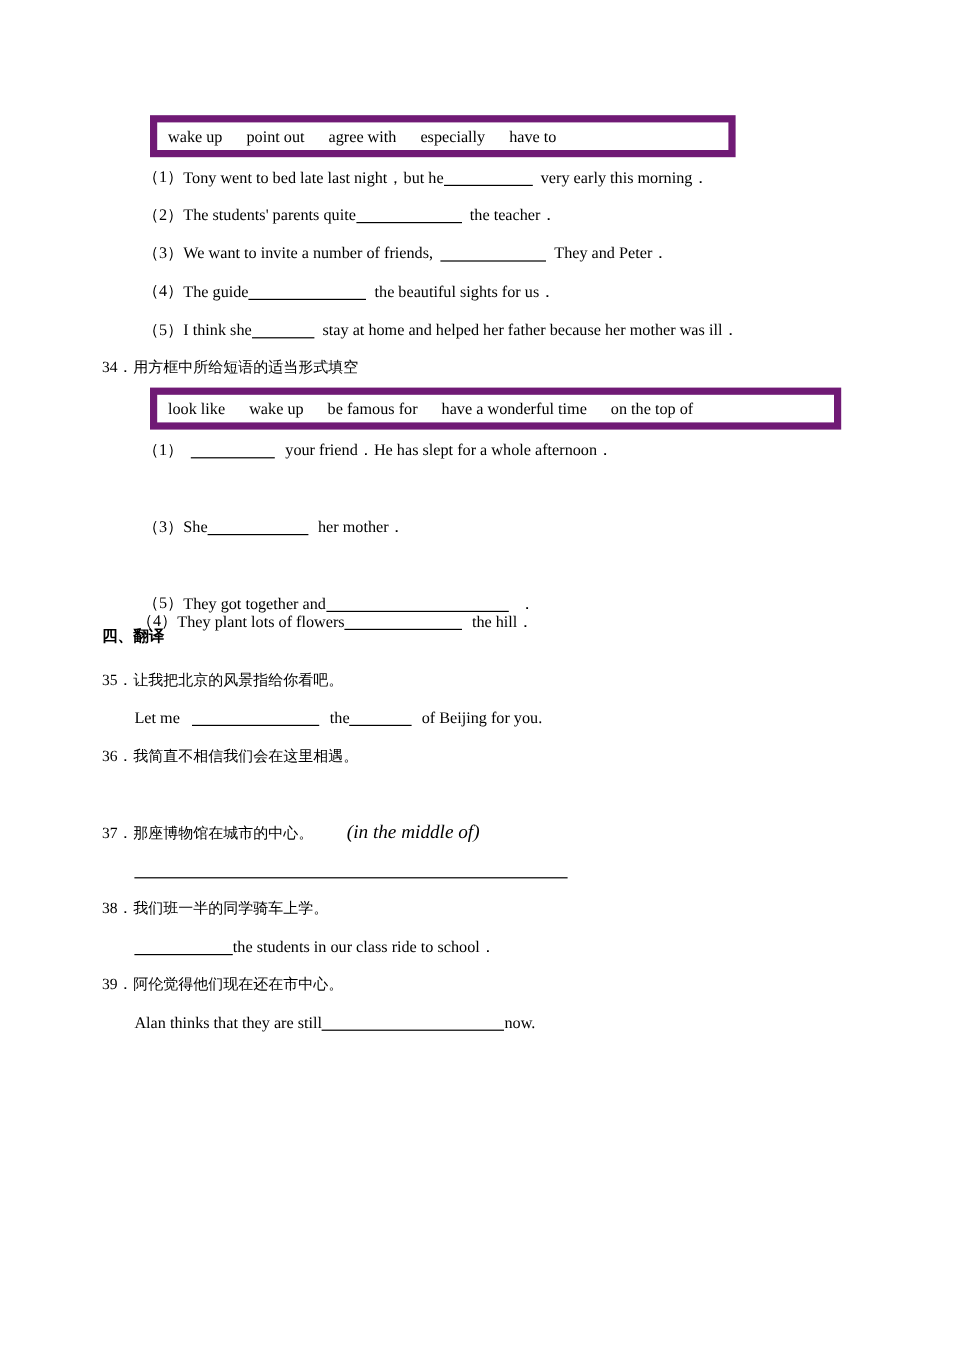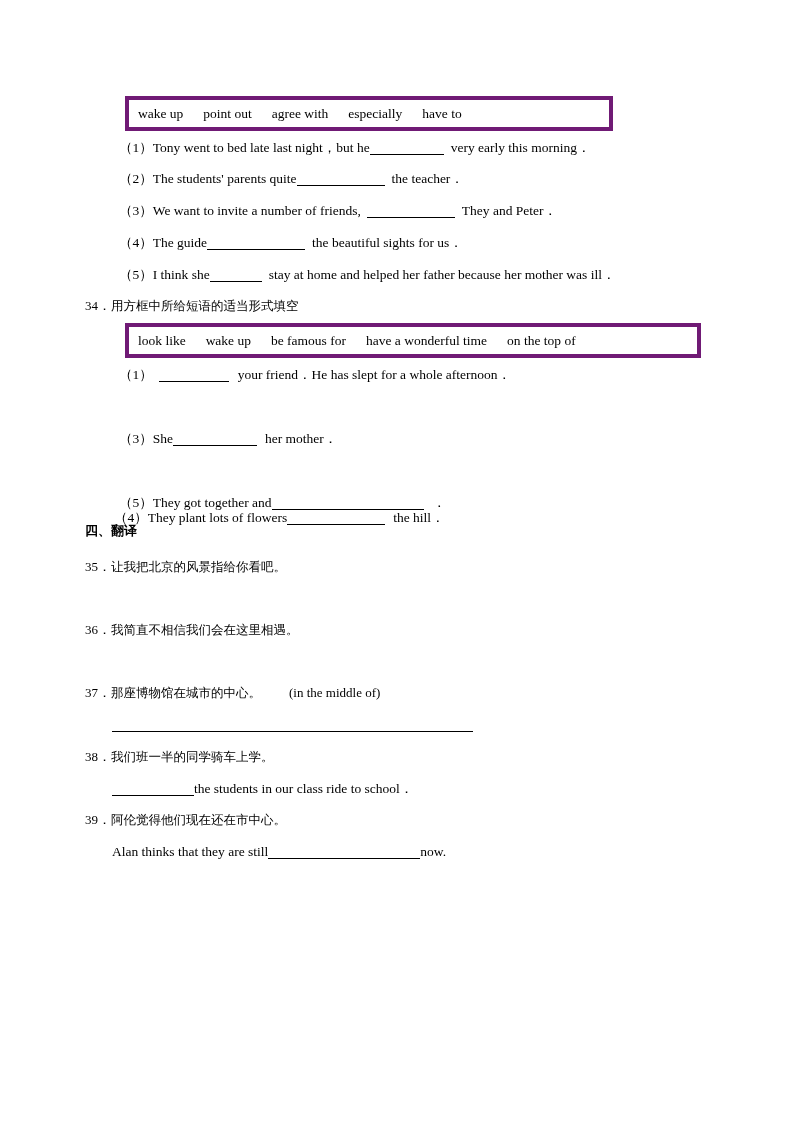--- a/index.html
+++ b/index.html
@@ -19,21 +19,21 @@
   .page {
     position: absolute;
     left: 0; top: 0;
     width: 794px;
     height: 1123px;
   }
 
   
   .phrase-box {
     position: absolute;
-    border: 4px solid #701a75;
+    border: 6px solid #701a75;
     box-sizing: border-box;
     display: flex;
     align-items: center;
     font-size: 13.5px;
     line-height: 1;
     padding-left: 9px;
   }
   .phrase-box .phrase {
     white-space: nowrap;
   }
@@ -165,27 +165,30 @@
 
   <div class="qline" style="left:119px; top:496px;">
     <span class="qnum">（5）</span><span class="txt">They got together and</span><span class="blank" style="width:152px;"></span><span class="sp" style="width:9px;"></span><span class="txt">．</span>
   </div>
 
   <div class="section-head" style="left:85px; top:524px;">四、翻译</div>
 
   <div class="stem" style="left:85px; top:560px;">
     <span class="num-label">35．</span><span class="cn">让我把北京的风景指给你看吧。</span>
   </div>
+  <div class="ansline" style="left:112px; top:591px;">
+    <span class="txt">Let me</span><span class="sp" style="width:10px;"></span><span class="blank" style="width:106px;"></span><span class="sp" style="width:9px;"></span><span class="txt">the</span><span class="blank" style="width:52px;"></span><span class="sp" style="width:8px;"></span><span class="txt">of Beijing for you.</span>
+  </div>
 
   <div class="stem" style="left:85px; top:623px;">
     <span class="num-label">36．</span><span class="cn">我简直不相信我们会在这里相遇。</span>
   </div>
 
   <div class="stem" style="left:85px; top:686px;">
-    <span class="num-label">37．</span><span class="cn">那座博物馆在城市的中心。</span><span class="sp" style="width:28px;"></span><span class="txt" style="font-size:13px;">(in the middle of)</span>
+    <span class="num-label">37．</span><span class="cn">那座博物馆在城市的中心。</span><span class="sp" style="width:28px;"></span><span class="txt" style="font-size:16px;font-style:italic;">(in the middle of)</span>
   </div>
   <div class="rule" style="left:112px; top:731px; width:361px;"></div>
 
   <div class="stem" style="left:85px; top:750px;">
     <span class="num-label">38．</span><span class="cn">我们班一半的同学骑车上学。</span>
   </div>
   <div class="ansline" style="left:112px; top:782px;">
     <span class="blank" style="width:82px;"></span><span class="txt">the students in our class ride to school．</span>
   </div>
 

